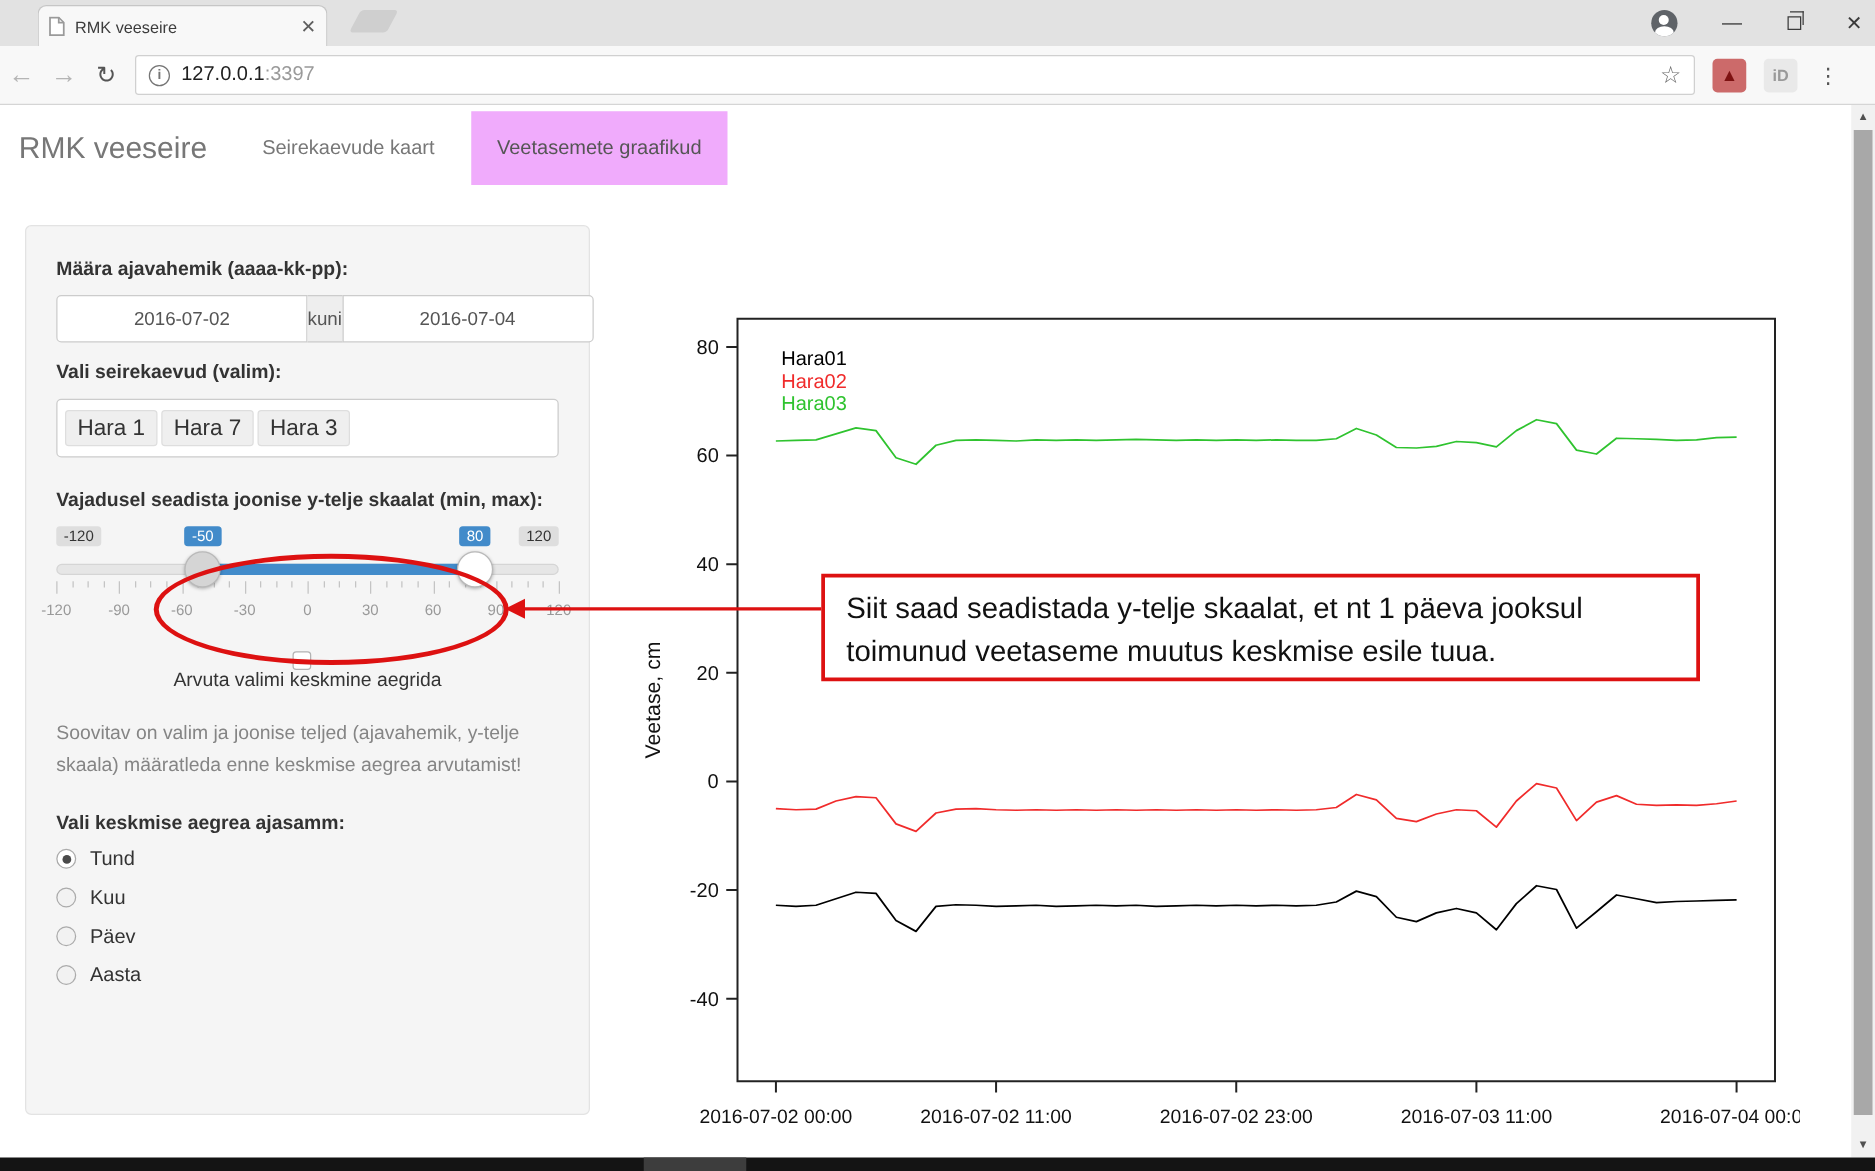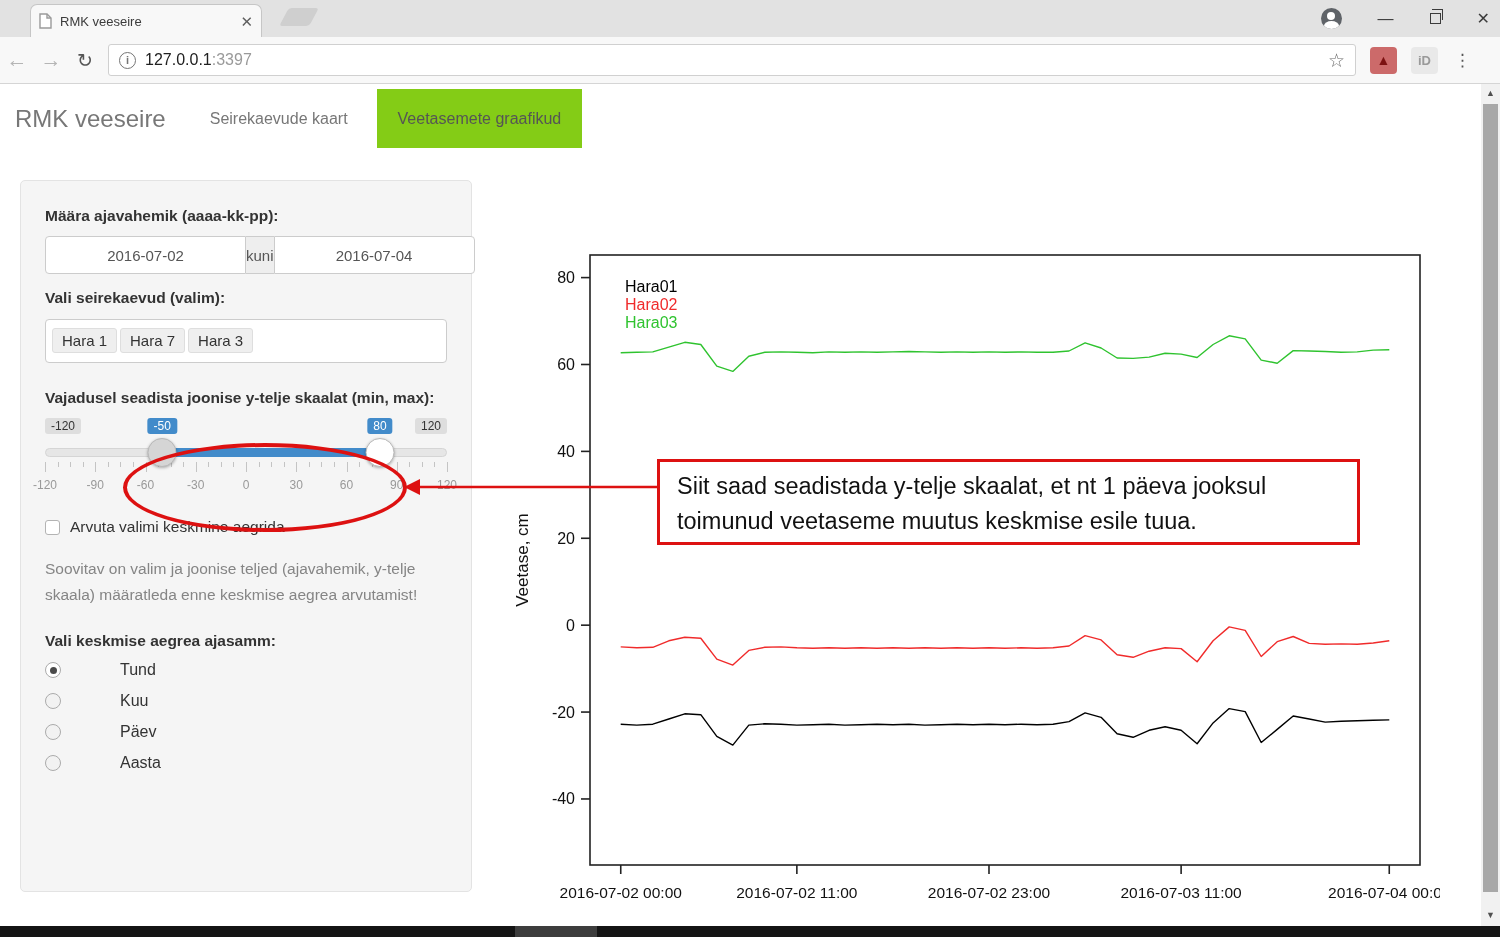--- a/index.html
+++ b/index.html
@@ -41,59 +41,59 @@
   .ext-id { background:#e9e9e9; }
   .ext-id span { color:#9a9a9a; font-size:13px; font-weight:bold; }
   .menu-dots { margin:0 14px 0 16px; color:#555; font-size:17px; letter-spacing:0; }
 
   
   .page { position:absolute; left:0; top:84px; width:1481px; height:842px; background:#fff; overflow:hidden; }
 
   .navbar { position:absolute; left:0; top:5px; width:100%; height:59px; display:flex; align-items:stretch; }
   .brand { font-size:24px; color:#777; padding:0 15px; display:flex; align-items:center; }
   .nav-tab { font-size:16px; color:#777; padding:0 21px; display:flex; align-items:center; margin-left:8px; }
-  .nav-tab.active { background:#84cc16; color:#555; }
+  .nav-tab.active { background:#f0abfc; color:#555; }
 
   
   .well { position:absolute; left:20px; top:96px; width:452px; height:712px; background:#f5f5f5;
           border:1px solid #e3e3e3; border-radius:5px; padding:24px; color:#333; }
   .lbl { font-weight:bold; font-size:15.5px; margin-bottom:9px; line-height:1.45; }
   .date-group { display:flex; width:100%; margin-bottom:13px; }
   .date-input { flex:1; height:38px; border:1px solid #ccc; background:#fff; text-align:center;
                 font-size:15px; color:#555; font-family:"Liberation Sans",sans-serif; }
   .date-input:first-child { border-radius:4px 0 0 4px; }
   .date-input:last-child  { border-radius:0 4px 4px 0; }
   .date-sep { width:48px; background:#eee; border-top:1px solid #ccc; border-bottom:1px solid #ccc;
               display:flex; align-items:center; justify-content:center; font-size:15px; color:#555; }
   .selectize { width:100%; min-height:44px; background:#fff; border:1px solid #ccc; border-radius:4px;
                padding:6px; margin-bottom:24px; }
   .tag { display:inline-block; background:#efefef; border:1px solid #dedede; border-radius:3px;
-         padding:3px 9px; margin:2px 3px 2px 0; font-size:15px; color:#333; }
+         padding:3px 9px; margin:2px 3px 2px 0; font-size:18px; color:#333; }
 
   
   .slider-wrap { position:relative; width:100%; height:86px; margin-bottom:10px; }
   .io-badge { position:absolute; top:0; font-size:12px; padding:1px 6px; border-radius:3px; }
   .minmax { background:#dedede; color:#333; }
   .fromto { background:#428bca; color:#fff; transform:translateX(-50%); }
   .track { position:absolute; left:0; right:0; top:30px; height:9px; background:#e6e6e6;
            border:1px solid #d5d5d5; border-radius:6px; }
   .bar { position:absolute; top:30px; height:9px; background:#428bca; border-radius:2px; }
   .handle { position:absolute; top:20px; width:29px; height:29px; border-radius:50%; background:#fff;
             border:1px solid #b9b9b9; transform:translateX(-50%); box-shadow:0 1px 3px rgba(0,0,0,.3); }
   .handle.from { background:#d5d5d5; }
   .grid { position:absolute; left:0; right:0; top:44px; height:40px; }
   .gtick { position:absolute; top:0; width:1px; background:#c4c4c4; }
   .glabel { position:absolute; top:16px; transform:translateX(-50%); font-size:12px; color:#999; }
 
-  .chk-row { display:flex; align-items:center; margin:14px 0 20px 0; }
+  .chk-row { display:flex; align-items:center; margin:14px 0 20px 0;flex-direction:column; }
   .chk { width:15px; height:15px; border:1px solid #b3b3b3; border-radius:3px; background:#fff; margin-right:10px; }
   .chk-lbl { font-size:15.5px; color:#333; }
   .help { font-size:15.5px; color:#858585; line-height:1.65; margin-bottom:22px; }
 
-  .radio-row { display:flex; align-items:center; margin-bottom:13px;gap:48px; }
+  .radio-row { display:flex; margin-bottom:13px; }
   .radio { width:16px; height:16px; border:1px solid #ababab; border-radius:50%; background:#f2f2f2;
            margin-right:11px; position:relative; }
   .radio.sel { background:#fff; }
   .radio.sel:before { content:""; position:absolute; left:3.5px; top:3.5px; width:7px; height:7px;
                       border-radius:50%; background:#4a4a4a; }
   .radio-lbl { font-size:16px; color:#333; }
 
   
   #chart { position:absolute; left:490px; top:156px; }
   #chart text { font-family:"Liberation Sans",sans-serif; }

